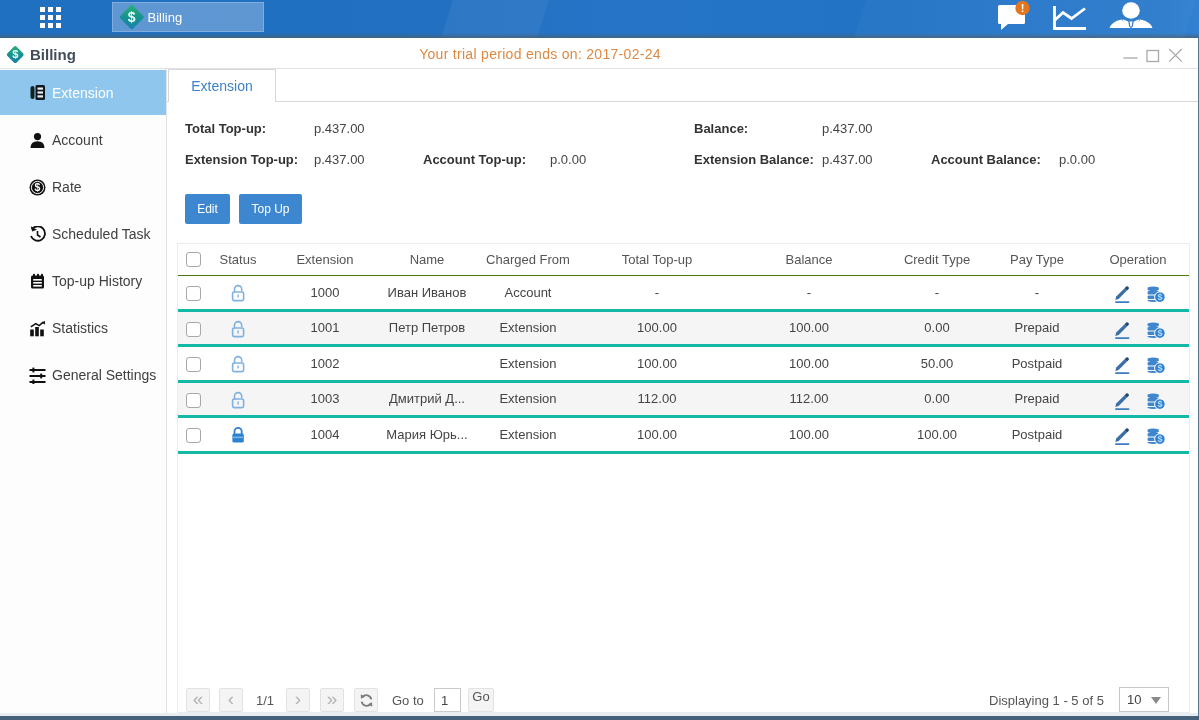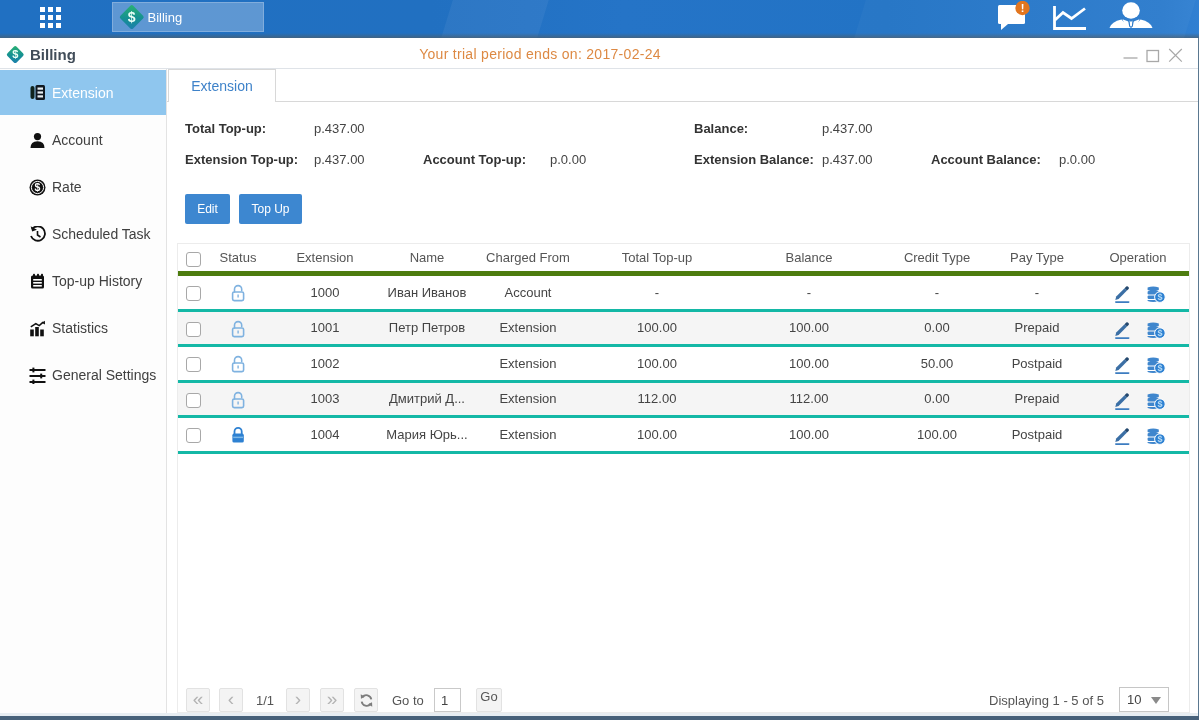--- a/index.html
+++ b/index.html
@@ -42,21 +42,21 @@
 
 #content { left:167px; top:69px; width:1032px; height:645px; background:#fff; }
 #tabbar { position:absolute; left:0; top:0; width:1032px; height:33px; border-bottom:1px solid #d8d8d8; }
 #tab1 { position:absolute; left:1px; top:0; width:108px; height:33px; background:#fff; border:1px solid #d8d8d8; border-bottom:none; color:#3e82c9; font-size:14px; display:flex; align-items:center; justify-content:center; }
 .slabel { position:absolute; font-size:13px; font-weight:bold; color:#333; }
 .sval { position:absolute; font-size:13px; color:#444; }
 .btn { position:absolute; background:#3d87d0; color:#fff; font-size:12px; display:flex; align-items:center; justify-content:center; border-radius:2px; }
 
 
 #grid { position:absolute; left:10px; top:174px; width:1013px; height:470px; border:1px solid #ececec; }
-.ghead { position:absolute; left:0; top:0; width:1011px; height:32px; border-bottom:5px solid #4d7c0f; background:#fff; }
+.ghead { position:absolute; left:0; top:0; width:1011px; height:32px; border-bottom:1px solid #4d7c0f; background:#fff; }
 .hcell,.cell { position:absolute; top:0; height:100%; font-size:13px; display:flex; align-items:center; justify-content:center; }
 .hcell { color:#555; }
 .cell { color:#444; }
 .row { position:absolute; left:0; width:1011px; height:35.5px; border-bottom:3px solid #14b8a6; }
 .row.alt { background:#f5f5f5; }
 .cb { position:absolute; width:15px; height:15px; border:1px solid #a8a8a8; border-radius:3px; background:#fff; }
 
 
 .pbtn { position:absolute; width:24px; height:24px; background:#f4f4f4; border:1px solid #e2e2e2; border-radius:2px; color:#b3b3b3; font-size:19px; display:flex; align-items:center; justify-content:center; padding-bottom:3px; }
 #footer-note { position:absolute; font-size:13px; color:#555; }
@@ -379,21 +379,21 @@
 <div class="pbtn" style="left:187px;top:619px">
         <svg width="17" height="16" viewBox="0 0 17 16" style="padding-top:3px">
           <path d="M14.4 6.6 A6.2 6.2 0 0 0 3.4 3.8" fill="none" stroke="#7d7d7d" stroke-width="2.3"></path>
           <path d="M1.4 0.4 L1.7 5.8 L6.6 3.3 Z" fill="#7d7d7d"></path>
           <path d="M2.6 9.4 A6.2 6.2 0 0 0 13.6 12.2" fill="none" stroke="#7d7d7d" stroke-width="2.3"></path>
           <path d="M15.6 15.6 L15.3 10.2 L10.4 12.7 Z" fill="#7d7d7d"></path>
         </svg>
       </div>
 <div id="footer-note" style="left:225px;top:619px;height:24px;display:flex;align-items:center">Go to</div>
 <input style="position: absolute; left: 267px; top: 619px; width: 27px; height: 24px; border: 1px solid rgb(201, 201, 201); font-size: 13px; color: rgb(68, 68, 68); text-align: left; padding-left: 6px; font-family: inherit;" value="1">
-<div class="pbtn" style="left:309px;top:619px;width:26px;color:#555;font-size:13px;padding-bottom:8px">Go</div>
+<div class="pbtn" style="left:301px;top:619px;width:26px;color:#555;font-size:13px;padding-bottom:8px">Go</div>
 <div id="footer-note" style="left:822px;top:619px;width:122px;height:24px;display:flex;align-items:center">Displaying 1 - 5 of 5</div>
 <div style="position:absolute;left:952px;top:618px;width:50px;height:25px;border:1px solid #c6c6c6;background:#fff">
   <div style="position:absolute;left:7px;top:4px;font-size:13px;color:#444">10</div>
   <div style="position:absolute;right:7px;top:9px;width:0;height:0;border-left:5.5px solid transparent;border-right:5.5px solid transparent;border-top:7px solid #8a8a8a"></div>
 </div>
 </div>
 </div>
 
 <div id="bottomstrip1" class="abs"></div>
 <div class="abs" style="left:1197.6px;top:38px;width:1.4px;height:682px;background:#5a7890"></div>

